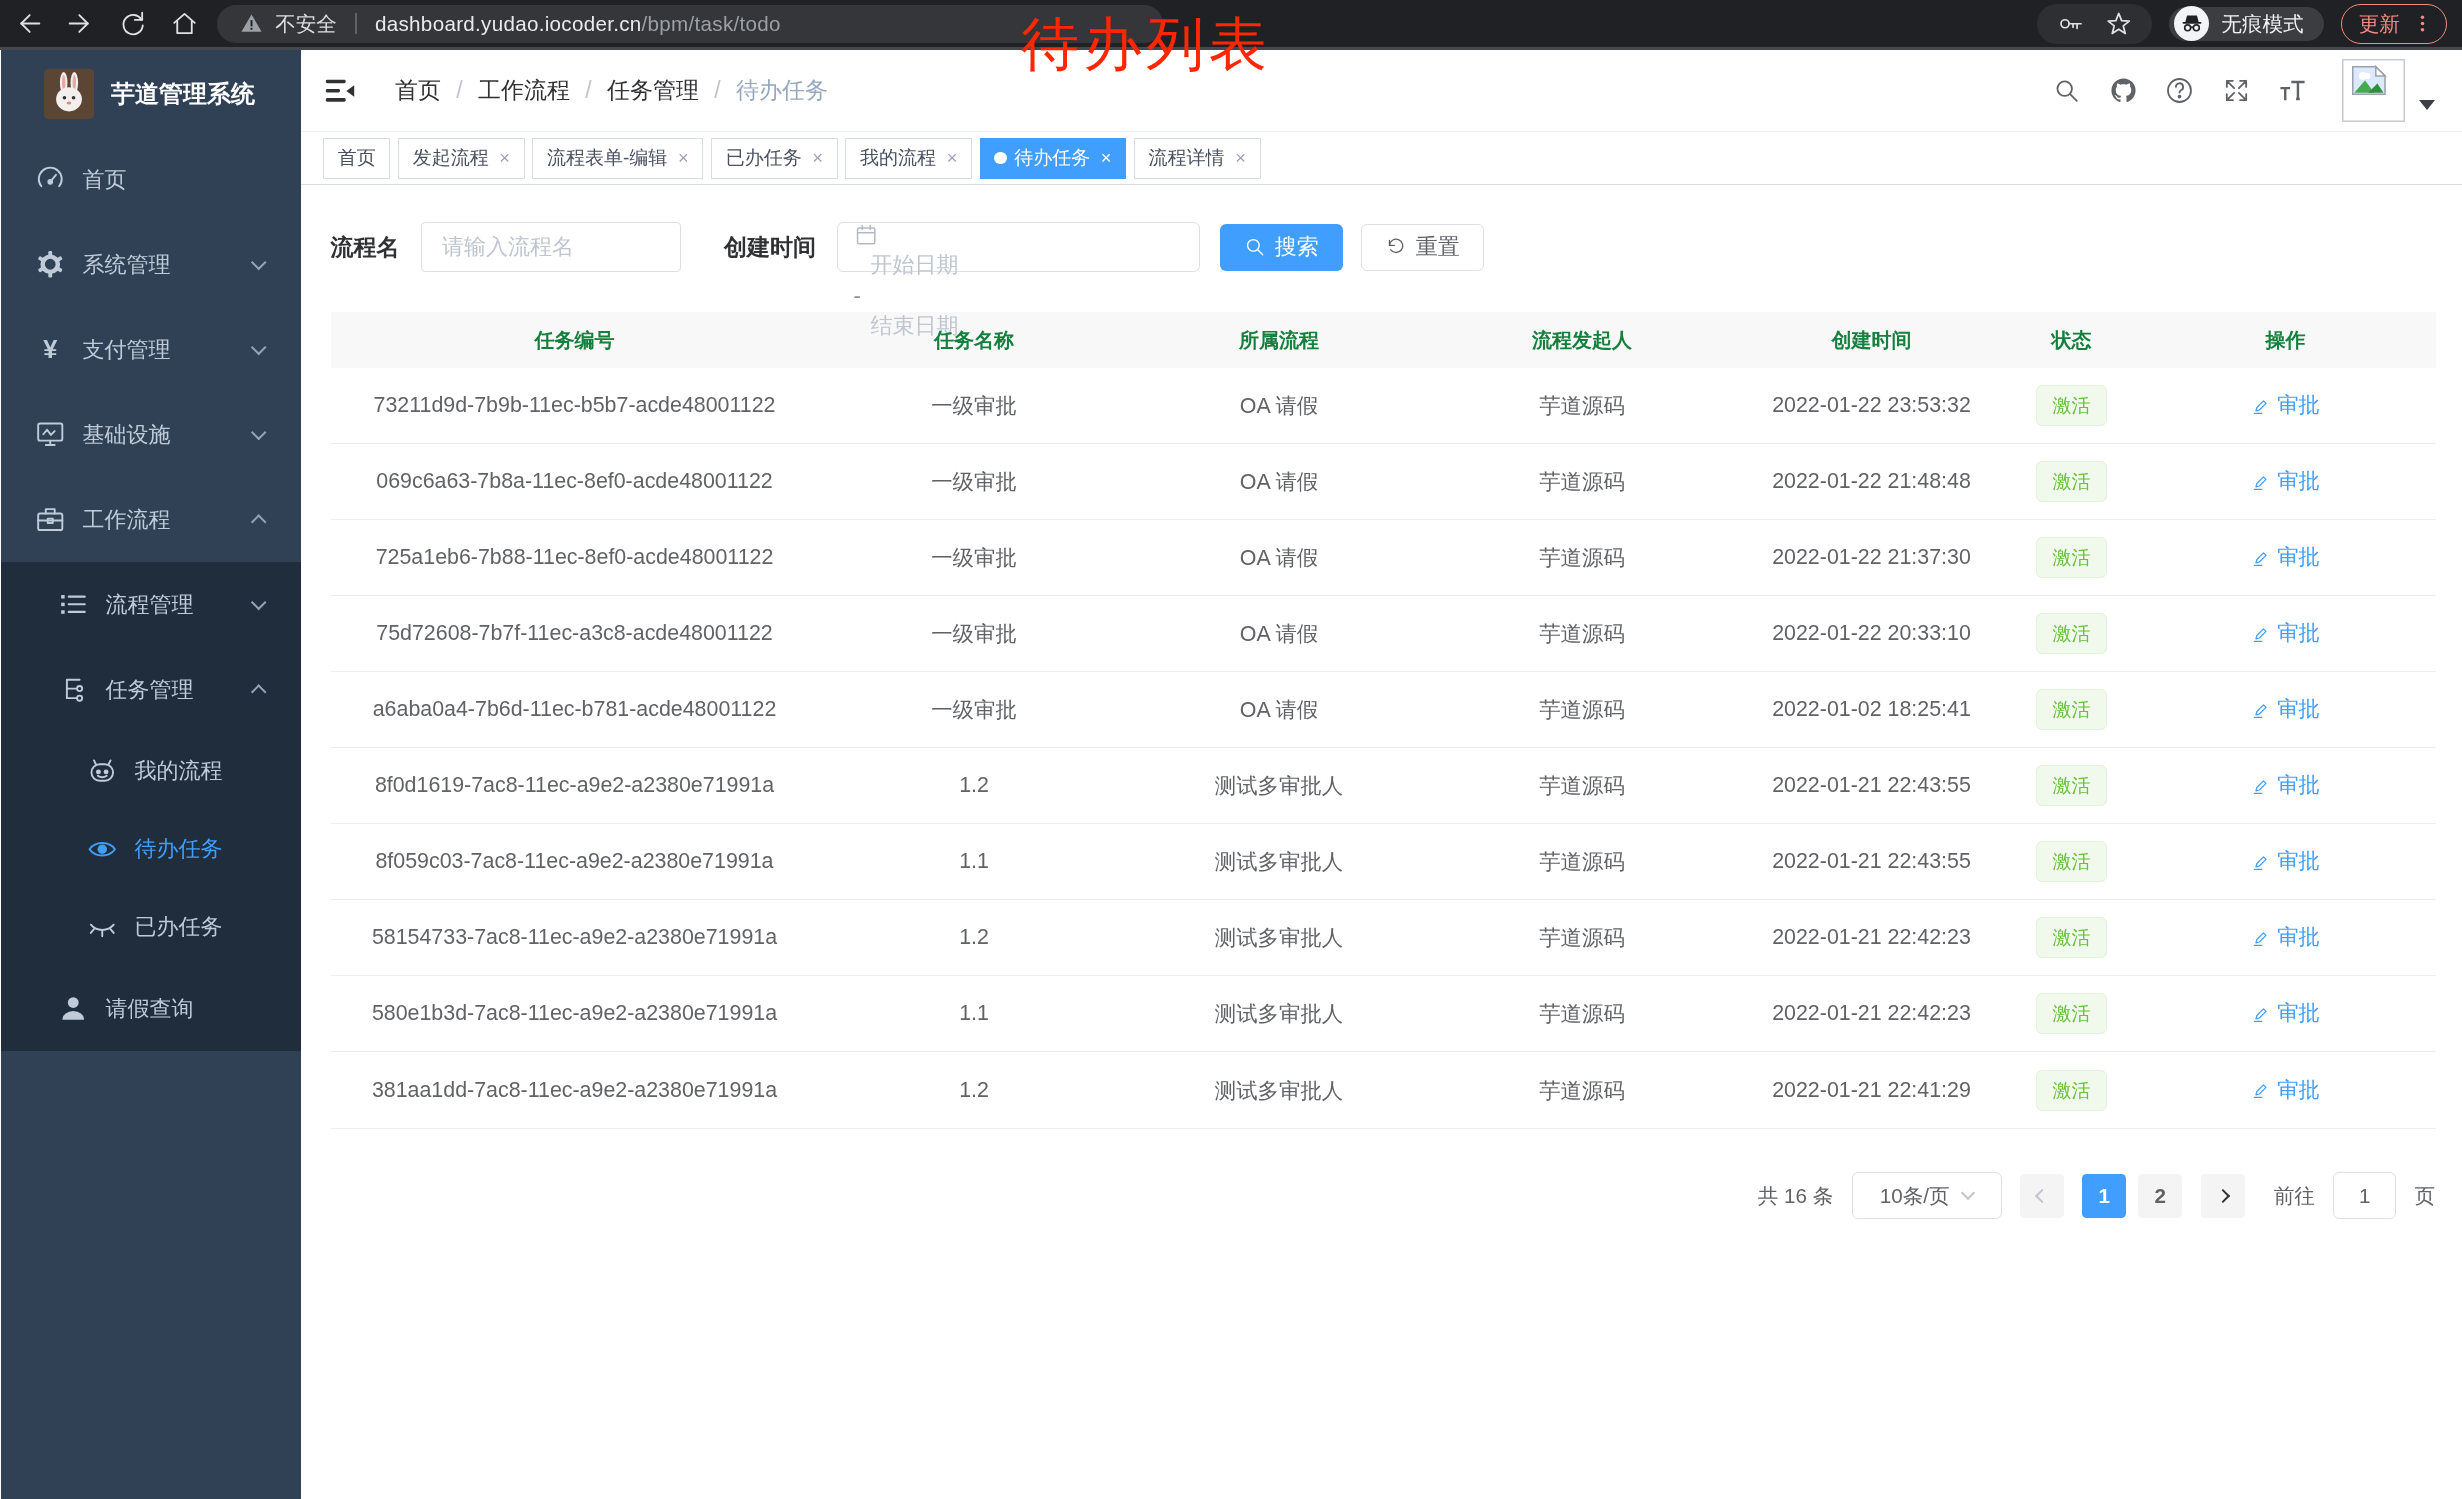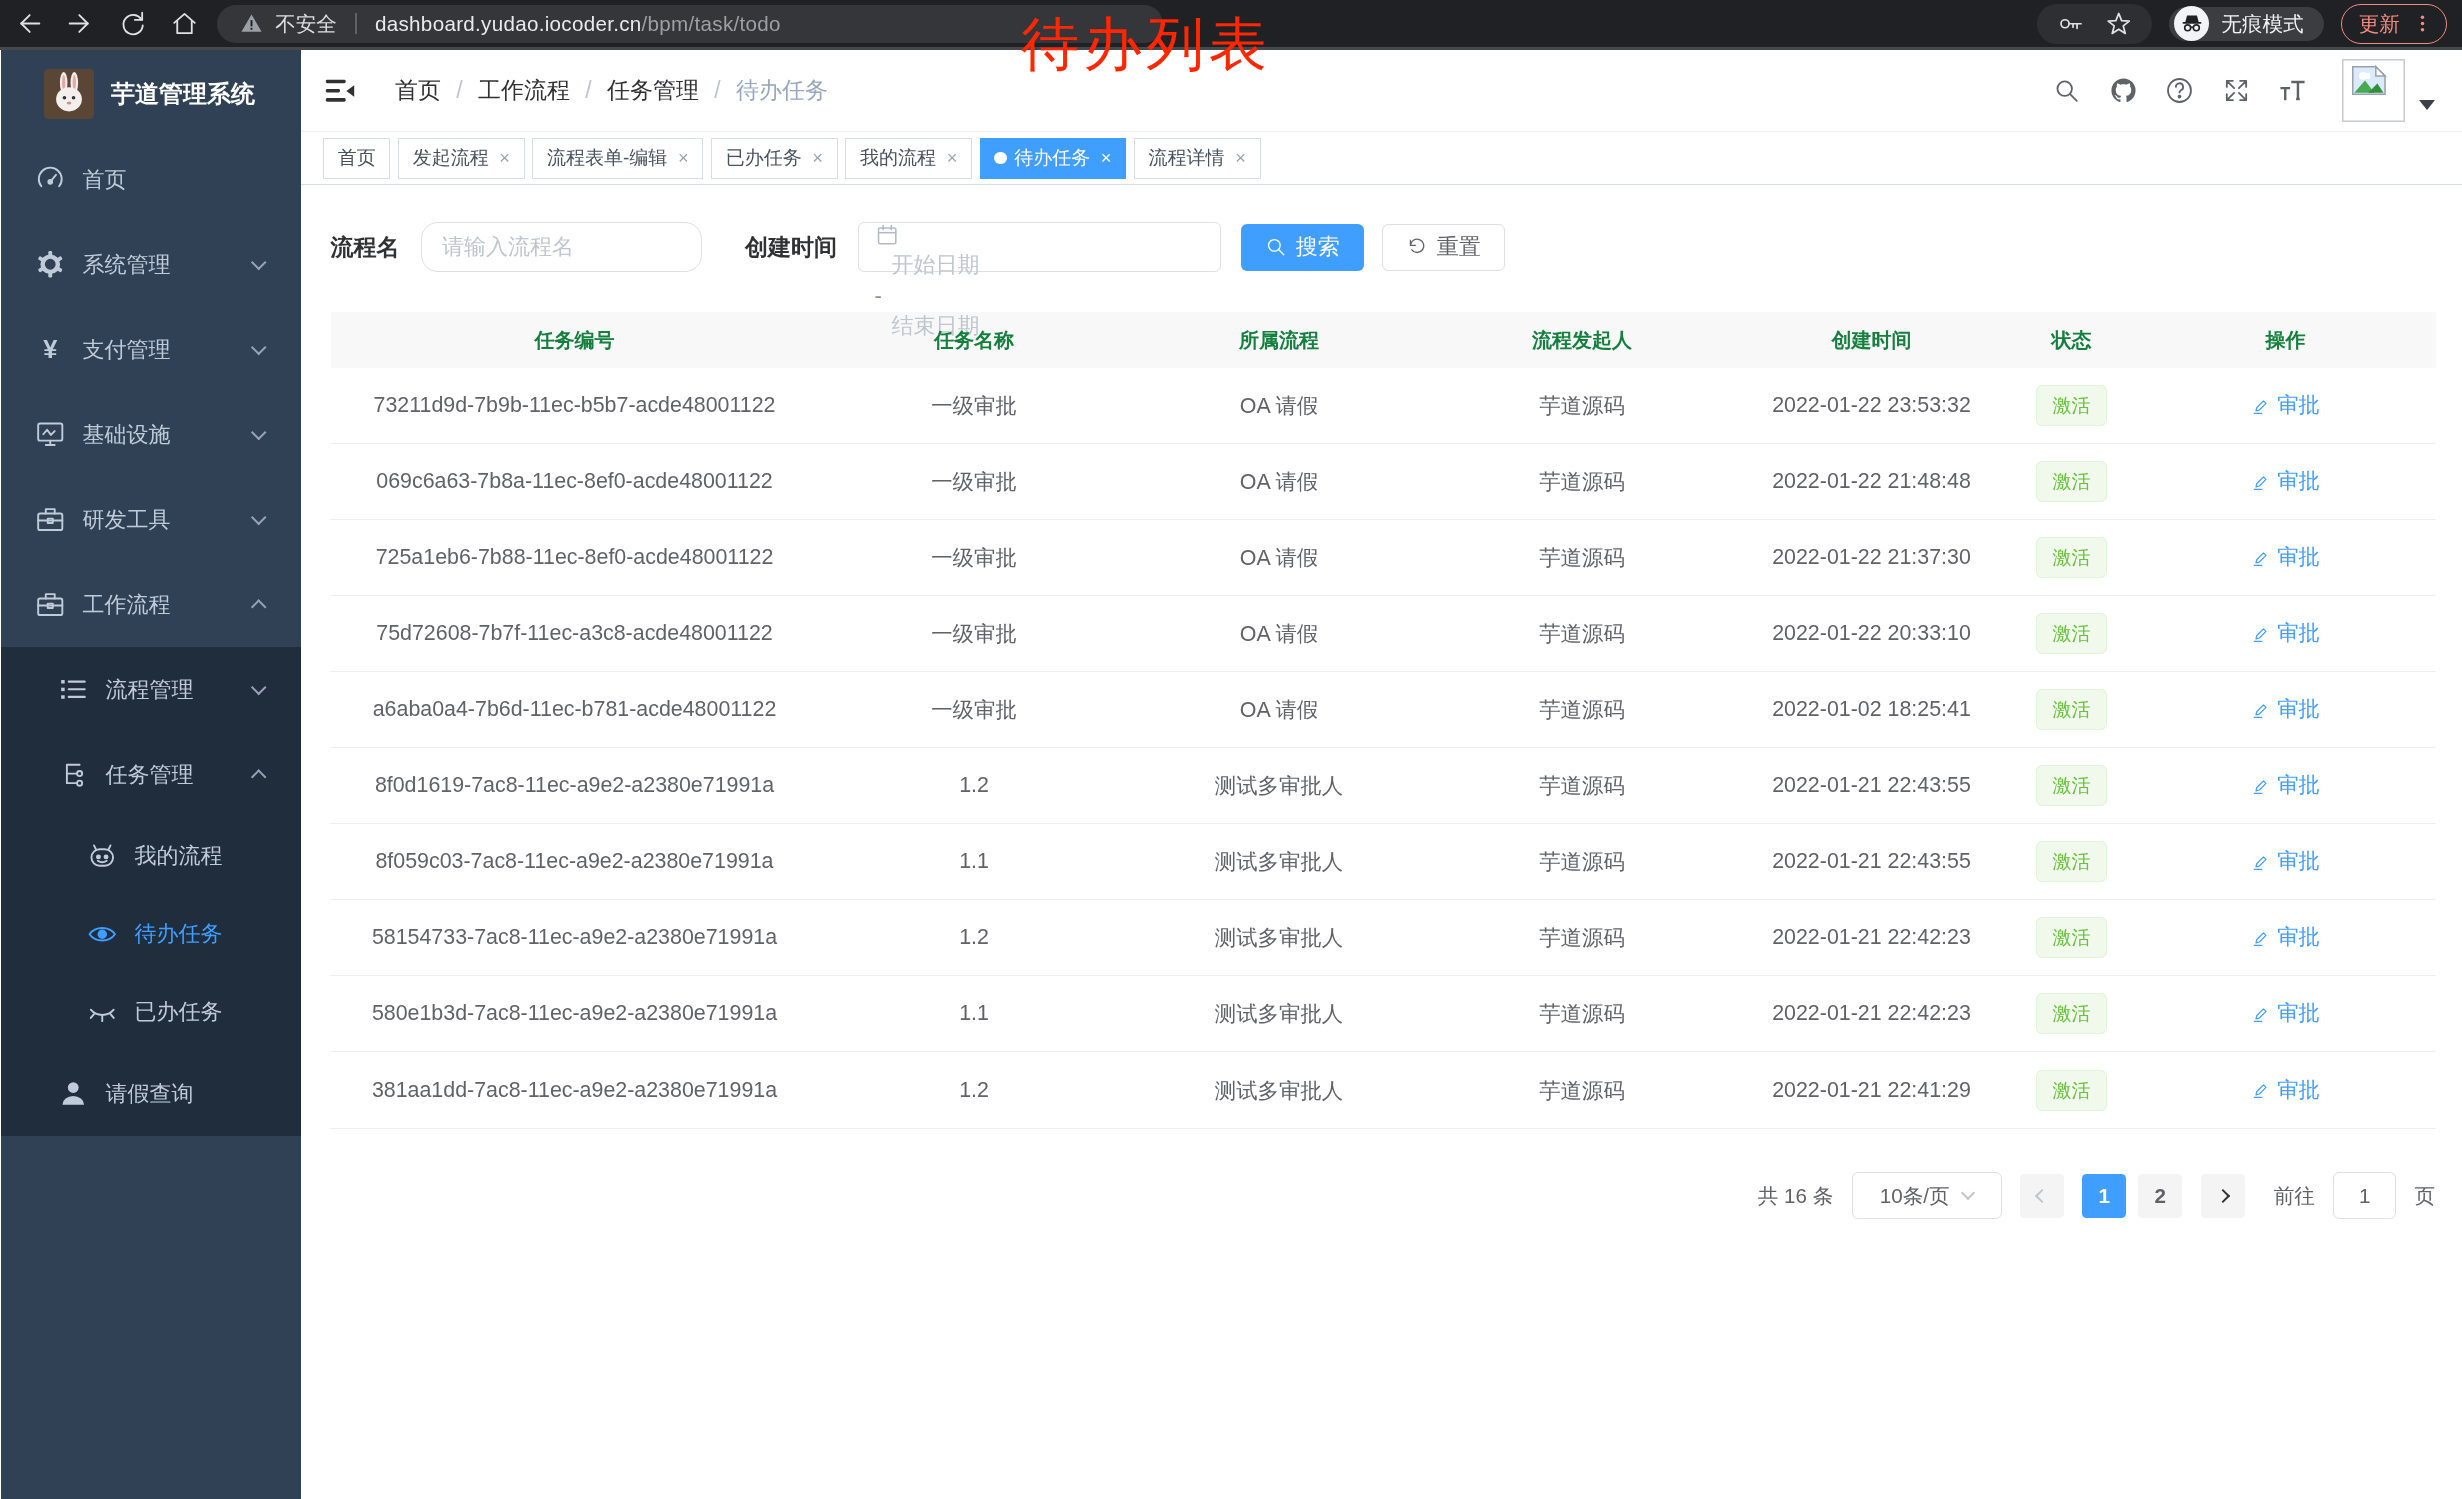--- a/index.html
+++ b/index.html
@@ -75,21 +75,21 @@
   .tab .dot { width:12.2px; height:12.2px; border-radius:50%; background:#fff; display:none; }
   .tab.active { background:#409eff; border-color:#409eff; color:#fff; }
   .tab.active .dot { display:inline-block; }
   .tab .close { font-size:18.3px; color:#9aa3b0; margin-left:3.1px; }
   .tab.active .close { color:#fff; }
 
   
   .content { padding:0 27px 0 30.5px; }
   .filter-row { display:flex; align-items:center; margin-top:37px; height:50px; }
   .flabel { font-size:23px; font-weight:700; color:#303133; margin-right:21.4px; }
-  .txt-input { width:281px; height:50px; border:0.8px solid #dcdfe6; border-radius:17px; padding:0 20px;
+  .txt-input { width:260px; height:50px; border:0.8px solid #dcdfe6; border-radius:4px; padding:0 20px;
     font-size:22px; color:#606266; outline:none; font-family:inherit; }
   .txt-input::placeholder, .date-in::placeholder, .goto-input::placeholder { color:#bfc6cf; }
   .flabel2 { margin-left:43px; }
   .date-range { width:363px; height:50px; border:0.8px solid #dcdfe6; border-radius:6.1px; display:flex;
     align-items:flex-start; padding:0 15.3px; gap:4.6px; color:#bfc6cf;flex-direction:column; }
   .date-range .cicon { width:24.4px; height:24.4px; color:#b3bac4; flex:0 0 24.4px; }
   .date-in { border:none; outline:none; width:122px; font-size:22px; color:#606266; text-align:center; font-family:inherit; background:transparent; }
   .dash { color:#8a9099; font-size:22px; }
   .btn { display:inline-flex; align-items:center; justify-content:center; gap:9.2px; height:47px;
     border-radius:6.1px; font-size:22px; padding:0 23px; cursor:pointer; border:0.8px solid transparent; font-family:inherit; }
@@ -280,32 +280,20 @@
         </div>
         <div class="menu-item lvl1">
           <span class="micon">
             <svg viewBox="0 0 48 48" width="100%" height="100%" fill="none" stroke="currentColor" stroke-width="3" stroke-linecap="round" stroke-linejoin="round">
               <rect x="5" y="15" width="38" height="26" rx="3"></rect>
               <path d="M17 15 V8 H31 V15"></path>
               <path d="M5 26 H43"></path>
               <path d="M20 23 H28 V30 H20 Z"></path>
             </svg>
           </span>
-          <span class="mlabel">研发工具</span>
-          <span class="chev down"></span>
-        </div>
-        <div class="menu-item lvl1">
-          <span class="micon">
-            <svg viewBox="0 0 48 48" width="100%" height="100%" fill="none" stroke="currentColor" stroke-width="3" stroke-linecap="round" stroke-linejoin="round">
-              <rect x="5" y="15" width="38" height="26" rx="3"></rect>
-              <path d="M17 15 V8 H31 V15"></path>
-              <path d="M5 26 H43"></path>
-              <path d="M20 23 H28 V30 H20 Z"></path>
-            </svg>
-          </span>
           <span class="mlabel">工作流程</span>
           <span class="chev up"></span>
         </div>
         <div class="submenu">
           <div class="menu-item lvl2">
             <span class="micon">
               <svg viewBox="0 0 48 48" width="100%" height="100%" fill="none" stroke="currentColor" stroke-width="3.5" stroke-linecap="round">
                 <path d="M17 12 H42 M17 24 H42 M17 36 H42"></path>
                 <rect x="5" y="9.5" width="5.5" height="5.5" fill="currentColor" stroke="none"></rect>
                 <rect x="5" y="21.5" width="5.5" height="5.5" fill="currentColor" stroke="none"></rect>

